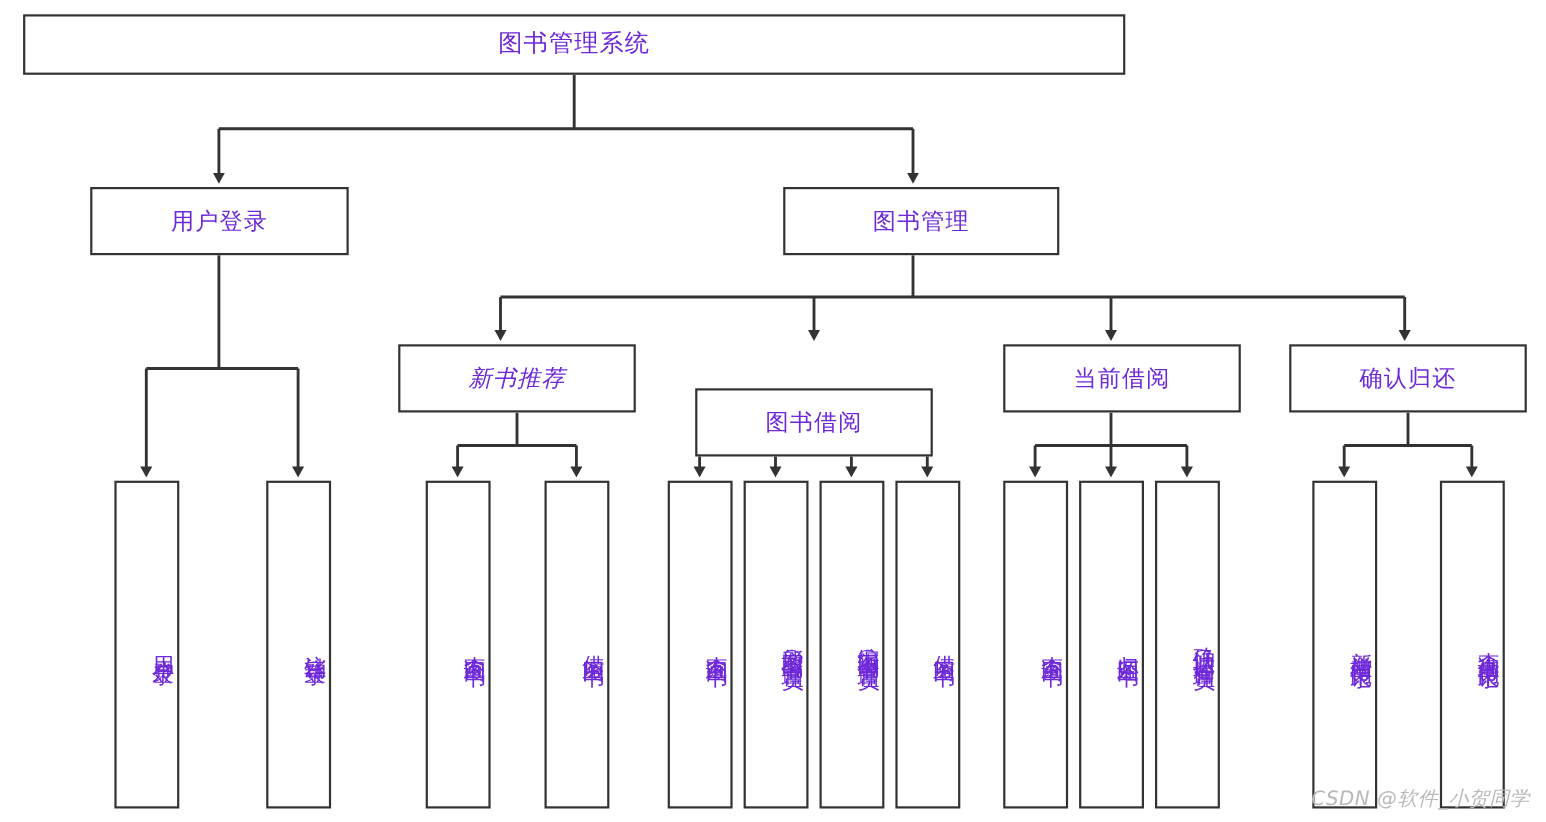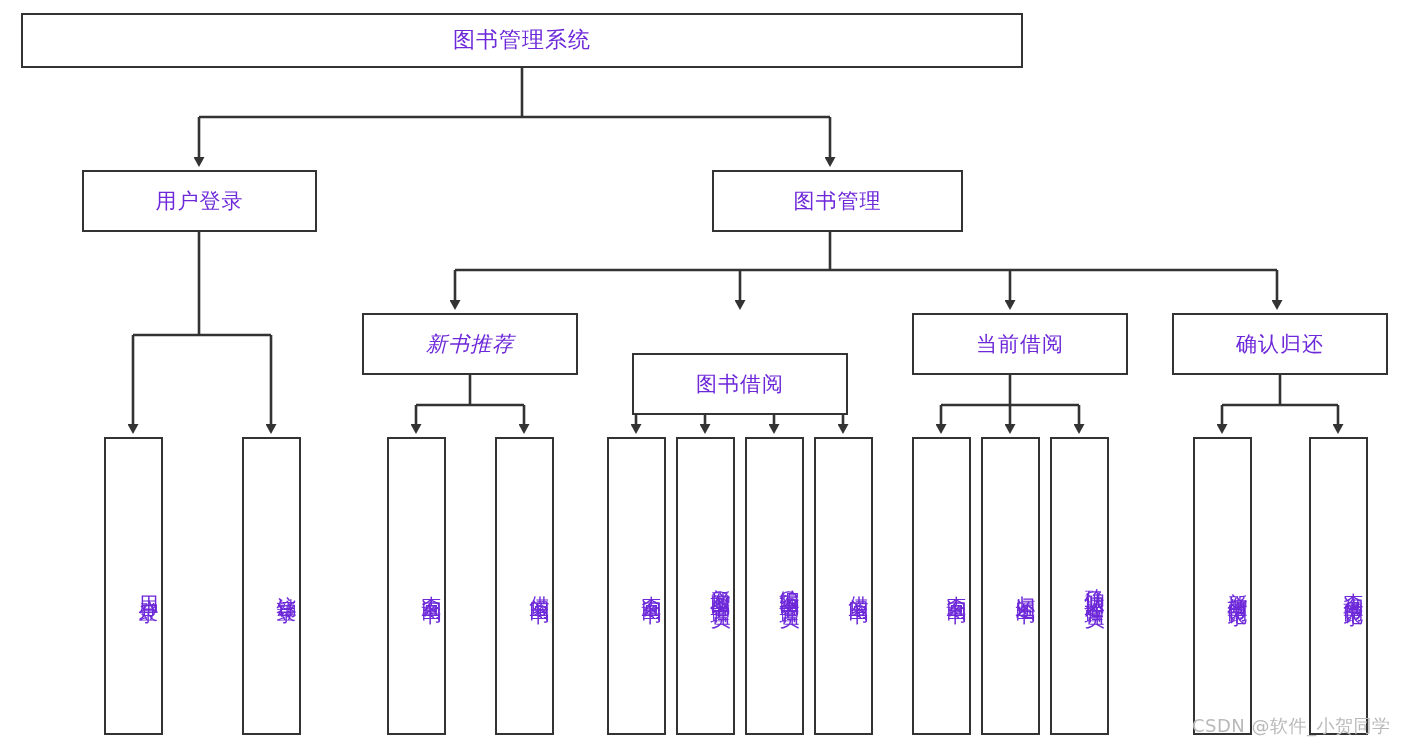--- a/index.html
+++ b/index.html
@@ -51,20 +51,21 @@
     width: 1405px;
     height: 747px;
     pointer-events: none;
   }
   .watermark {
     position: absolute;
     color: #b9b9b9;
     font-size: 18px;
     letter-spacing: 0.5px;
     white-space: nowrap;
+    font-style: italic;
   }
 </style>
 </head>
 <body>
 
 <div id="canvas">
 
   <svg id="edges" viewBox="0 0 1405 747">
     <defs>
       <marker id="arrow" markerWidth="10" markerHeight="11" refX="1" refY="5.5" orient="auto" markerUnits="userSpaceOnUse">

